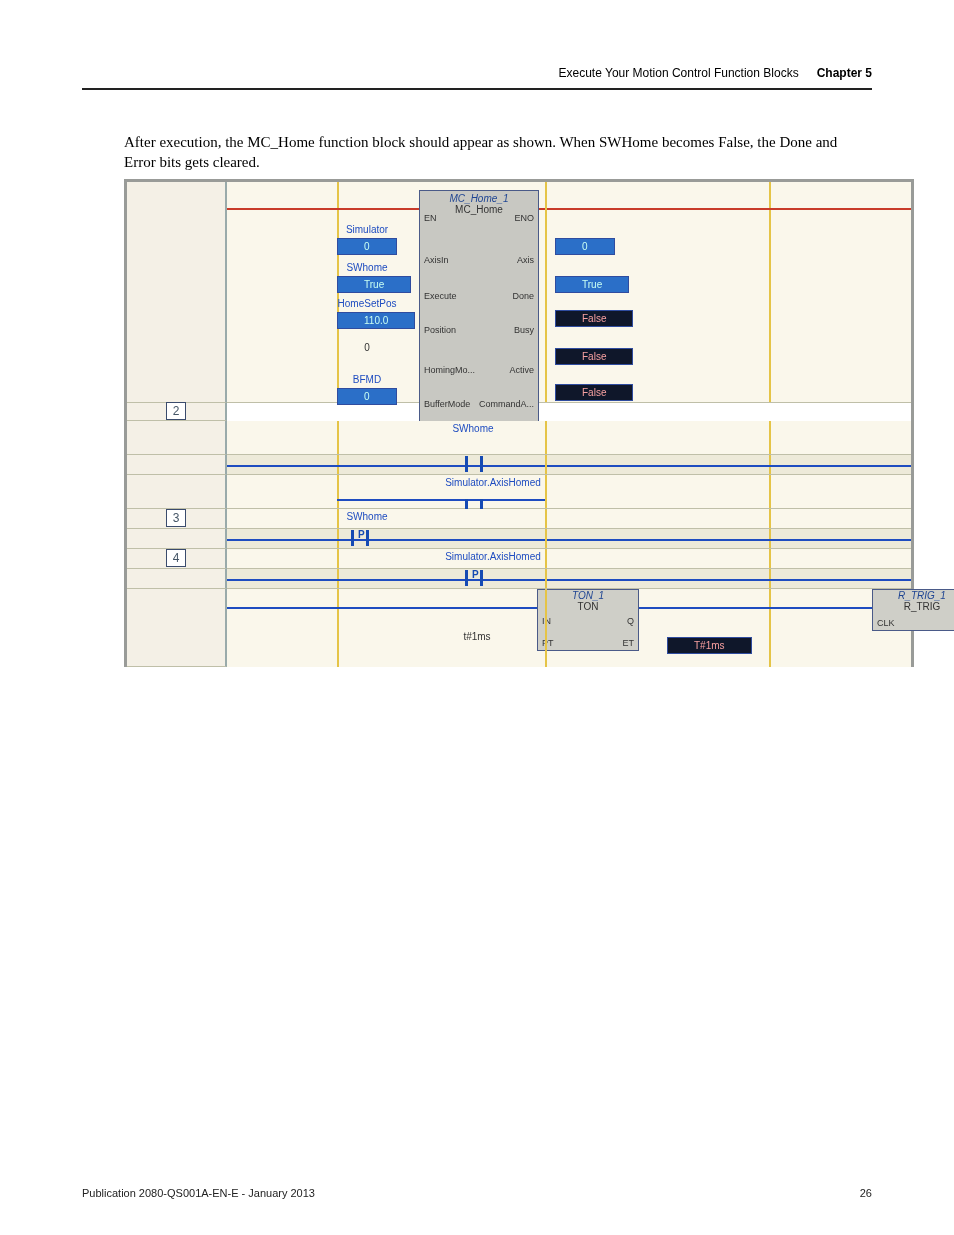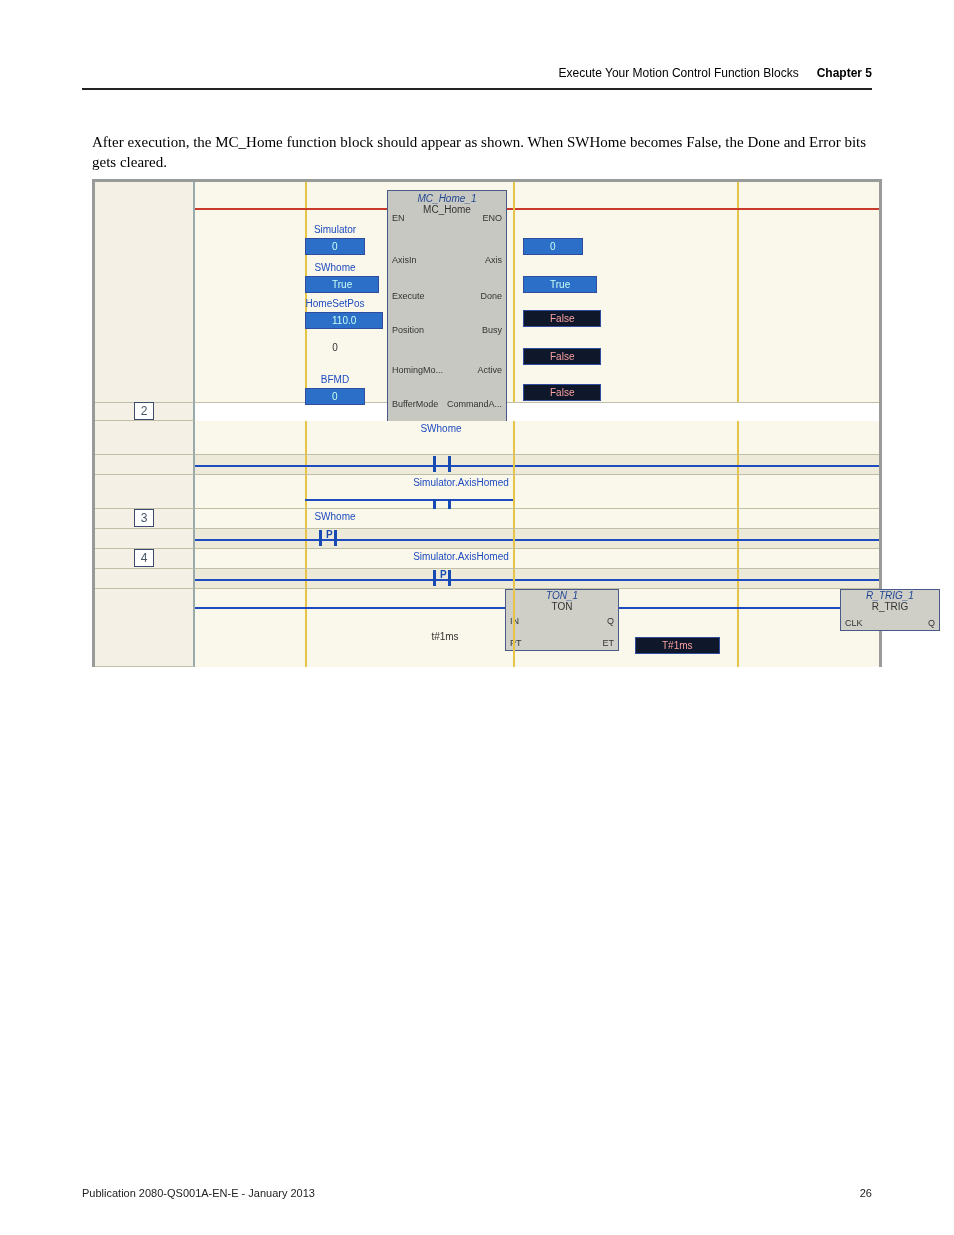--- a/index.html
+++ b/index.html
@@ -6,20 +6,21 @@
   body {
     width: 954px;
     height: 1235px;
     background: #fff;
     font-family: Georgia, 'Times New Roman', serif;
     position: relative;
     color: #000;
   }
   .page {
     padding: 62px 82px 40px 92px;
+    margin-left: 32px;
   }
   .header-line {
     position: absolute;
     left: 82px; right: 82px; top: 88px;
     border-top: 2px solid #222;
   }
   .header-row {
     position: absolute;
     top: 66px;
     right: 82px;
@@ -115,21 +116,21 @@
     width:18px; height:16px;
     border-left:3px solid #154ab3; border-right:3px solid #154ab3;
   }
   .contact .p {
     position:absolute; left:4px; top:-1px; font-size:10px; color:#154ab3; font-weight:bold;
   }
 
   
   .funcblk {
     position:absolute; background:#cfcfc8; border:1px solid #4a5a88;
-    width:114px; height:62px;
+    width:102px; height:62px;
   }
   .funcblk .t1{ text-align:center; font-style:italic; color:#1f4593; font-size:10px;}
   .funcblk .t2{ text-align:center; color:#333; font-size:10px;}
   .funcblk .pp{position:absolute;font-size:9px;color:#333;}
 
   .footer {
     position:absolute;
     left:82px; right:82px; bottom:36px;
     font-family: Arial, sans-serif;
     font-size:11px;

